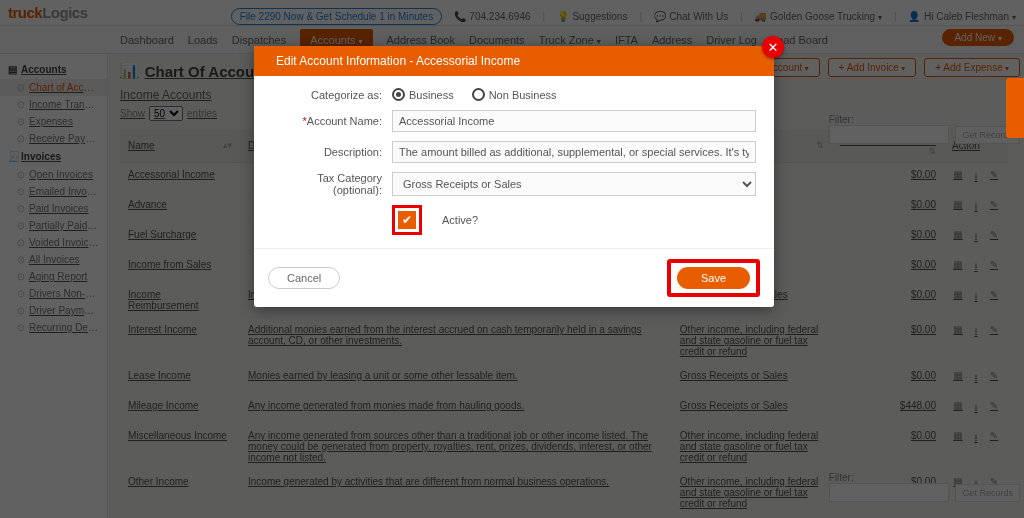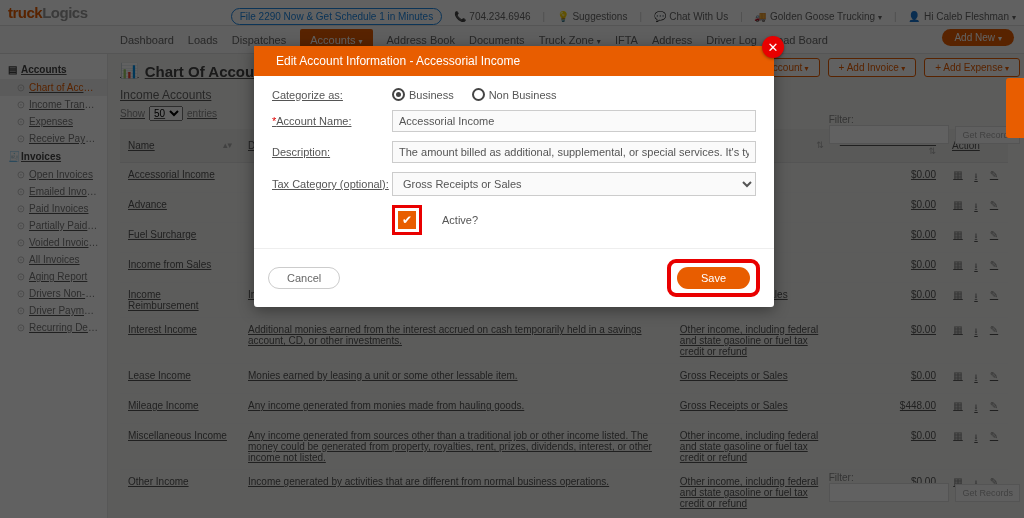--- a/index.html
+++ b/index.html
@@ -52,32 +52,32 @@
 
   
   .overlay{ position:absolute; inset:0; background:rgba(0,0,0,0.62); z-index:50; }
 
   
   .modal{ position:absolute; left:254px; top:46px; width:520px; background:#fff; border-radius:3px; z-index:60; box-shadow:0 3px 15px rgba(0,0,0,0.4);}
   .modal-header{ background:#e85d00; color:#fff; padding:8px 22px; font-size:12px; font-weight:500;}
   .close-btn{ position:absolute; right:-10px; top:-10px; width:22px; height:22px; border-radius:50%; background:#e90000; color:#fff; display:flex; align-items:center; justify-content:center; font-size:13px; cursor:pointer; box-shadow:0 1px 3px rgba(0,0,0,0.4);}
   .modal-body{ padding:12px 18px 4px; font-size:11px; color:#555;}
   .form-row{ display:flex; align-items:center; margin-bottom:9px; }
-  .form-row .lab{ width:120px; color:#555; font-size:11px;text-decoration:underline;}
+  .form-row .lab{ width:120px; text-align:right; padding-right:10px; color:#555; font-size:11px;}
   .form-row .lab .req{color:#d00;}
   .form-row input[type=text], .form-row select{ flex:1; border:1px solid #ccc; padding:4px 6px; font-size:11px; background:#fafafa; color:#555;}
   .radio-group{ display:flex; gap:18px; align-items:center;}
   .radio-group label{ display:flex; align-items:center; gap:4px; font-size:11px;}
   .radio-outer{ width:13px; height:13px; border:2px solid #444; border-radius:50%; display:inline-flex; align-items:center; justify-content:center;}
   .radio-outer.checked::after{ content:""; width:5px; height:5px; background:#444; border-radius:50%;}
   .checkbox-box{ width:18px; height:18px; background:#e85d00; display:inline-flex; align-items:center; justify-content:center; color:#fff; font-size:12px; }
   .active-highlight{ border:3px solid #e90000; padding:3px; display:inline-flex; align-items:center; justify-content:center;}
   .modal-footer{ border-top:1px solid #eee; padding:10px 14px; display:flex; justify-content:space-between; align-items:center;}
   .btn-cancel{ background:#fff; border:1px solid #ccc; color:#666; padding:4px 18px; border-radius:12px; font-size:11px; cursor:pointer;}
-  .save-wrap{ border:4px solid #e90000; padding:4px 6px; border-radius:9px;}
+  .save-wrap{ border:4px solid #e90000; padding:4px 6px; border-radius:3px;}
   .btn-save{ background:#e85d00; color:#fff; border:none; padding:5px 24px; border-radius:12px; font-size:11px; cursor:pointer;}
   
   
   .side-tab{ position:absolute; right:0; top:78px; width:18px; height:60px; background:#e85d00; z-index:70; border-radius:3px 0 0 3px;}
 </style>
 </head>
 <body>
 
 <div class="topbar">
   <div class="logo">

